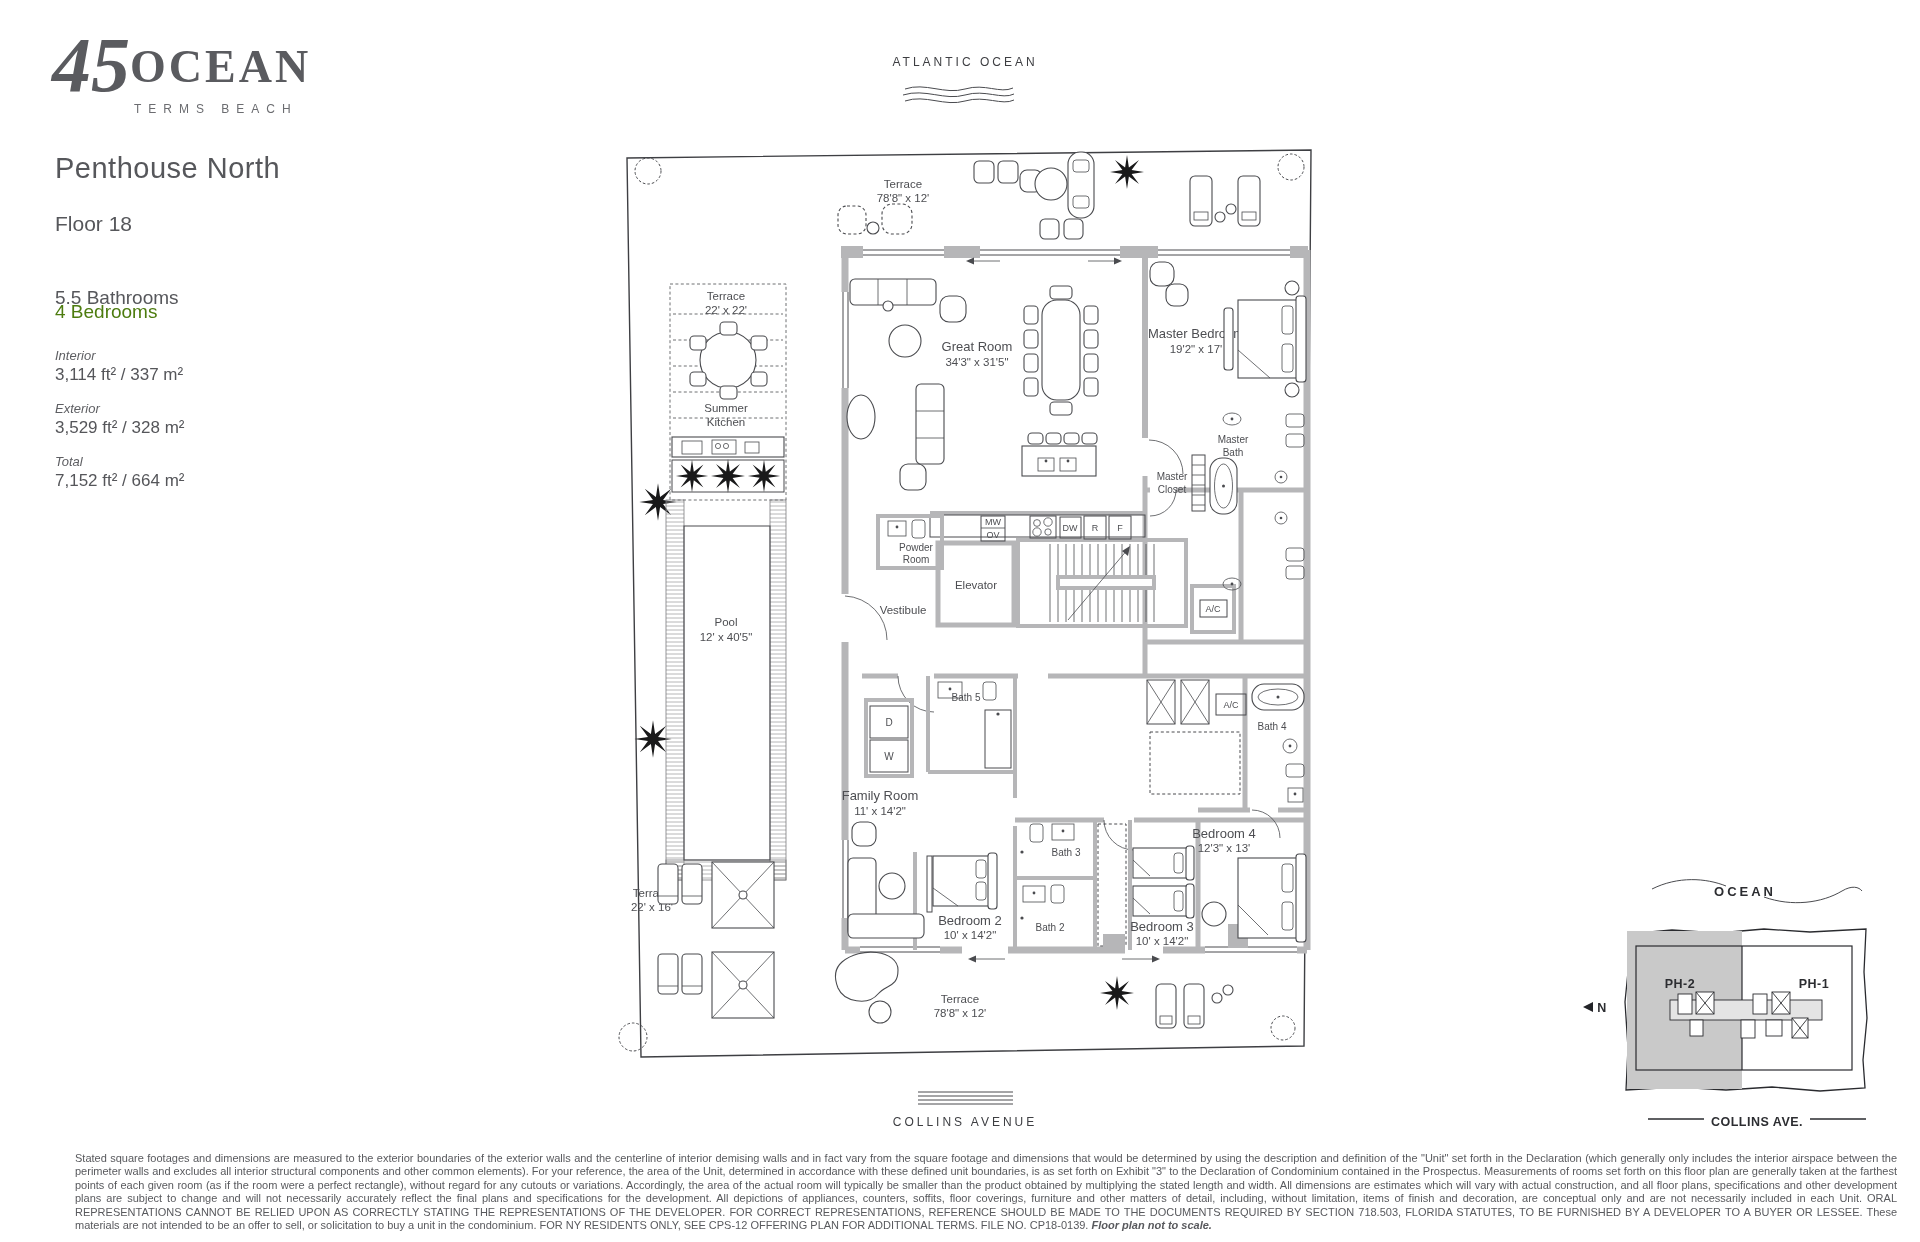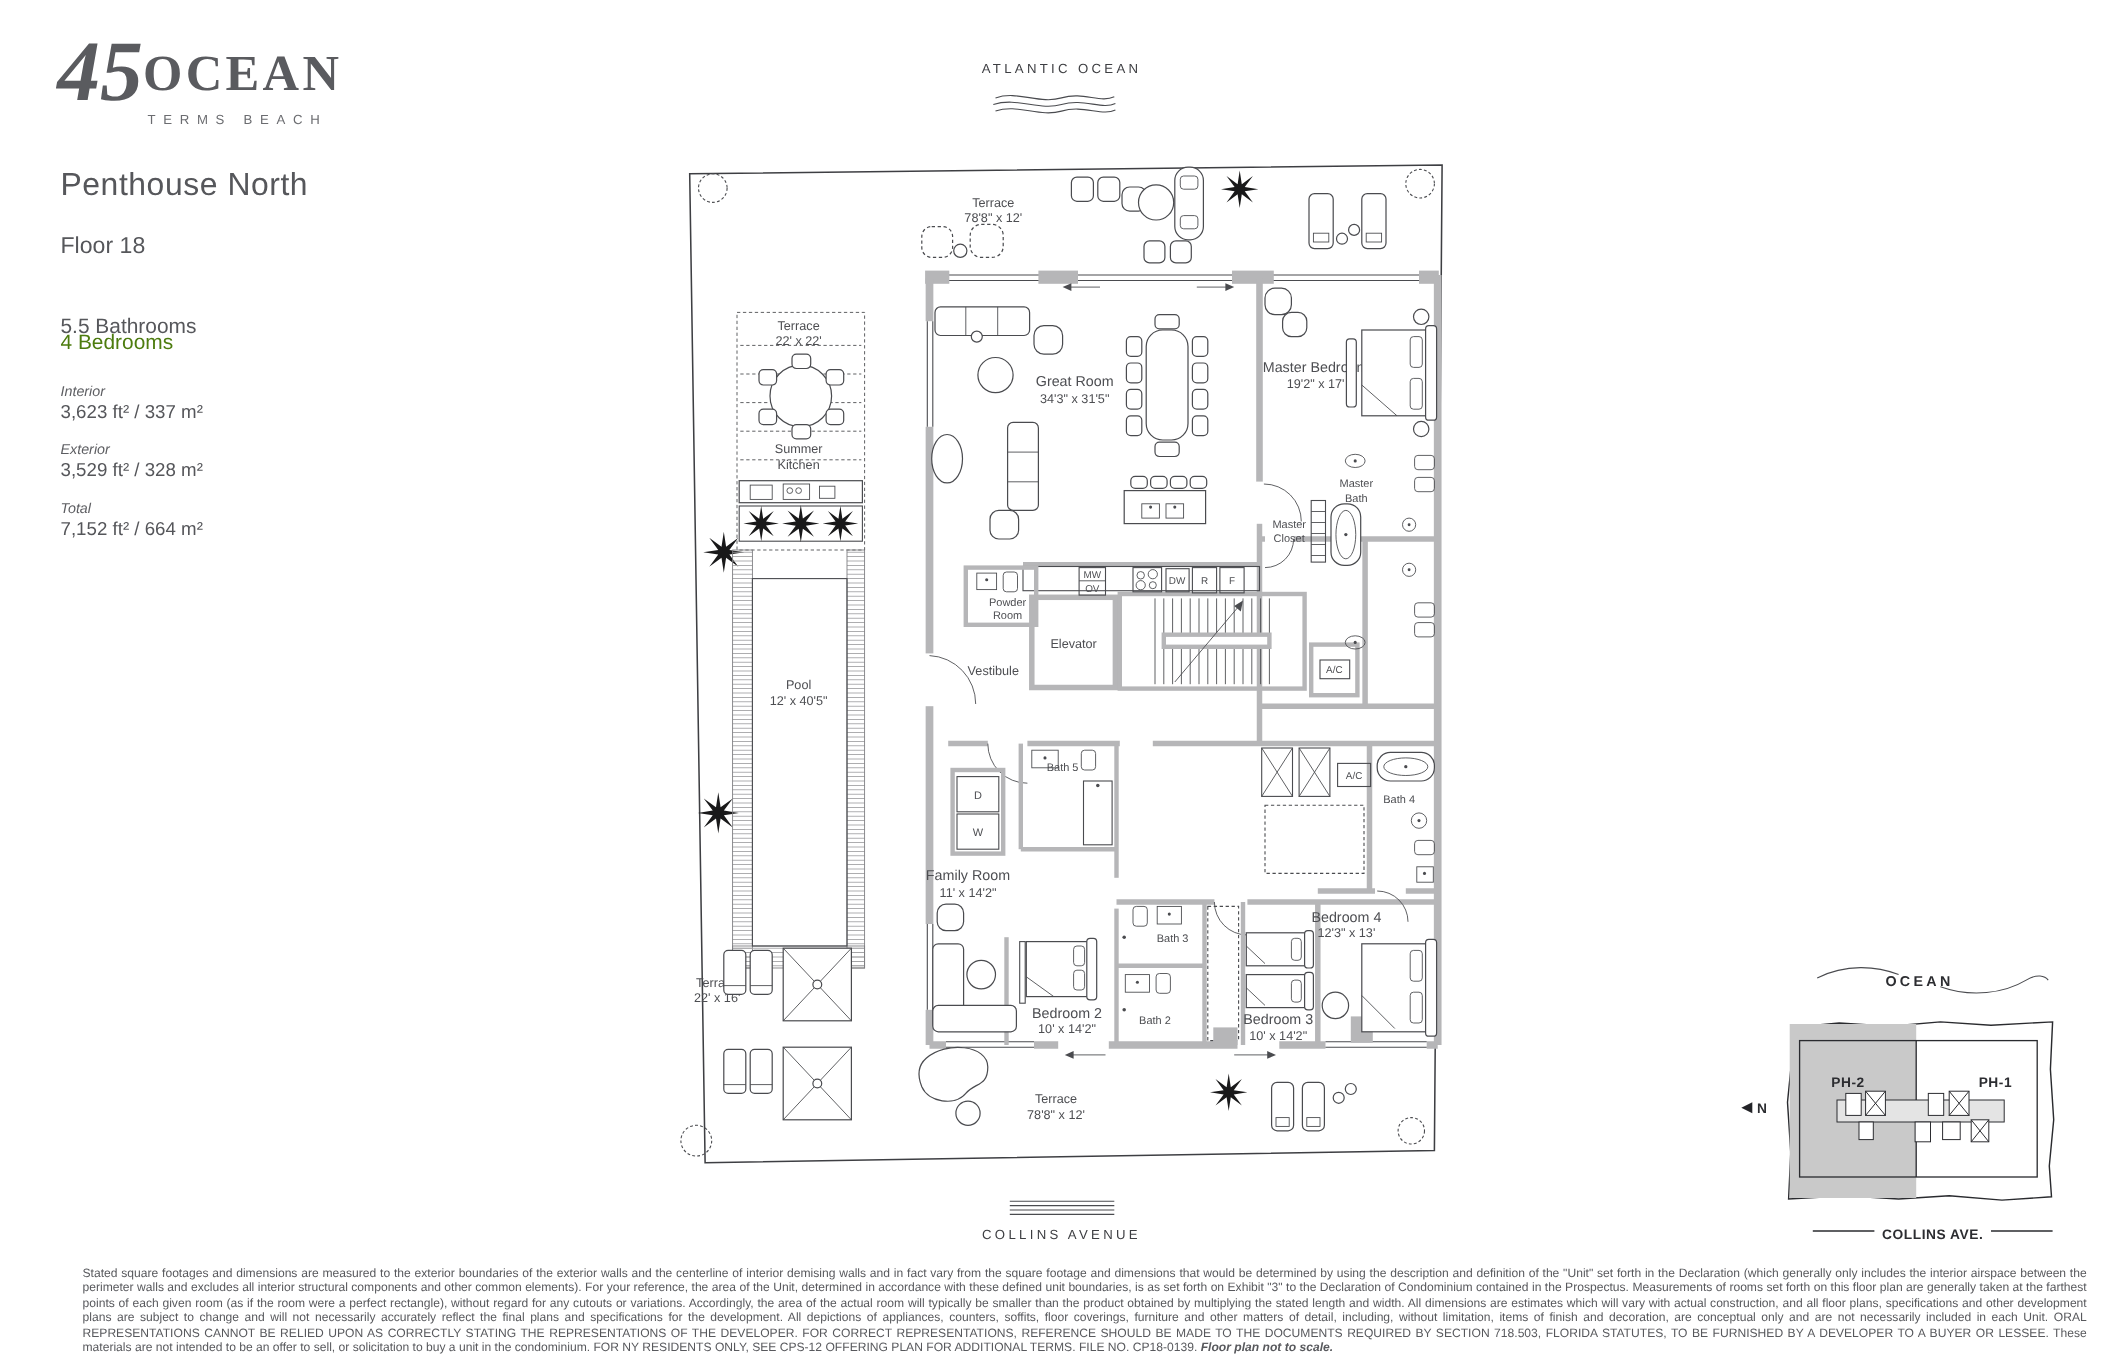--- a/index.html
+++ b/index.html
@@ -51,21 +51,21 @@
 <div class="abs" id="logo57">45</div>
 <div class="abs" id="logoOcean">OCEAN</div>
 <div class="abs" id="logoSub">TERMS BEACH</div>
 
 <div class="abs" id="unitTitle">Penthouse North</div>
 <div class="abs" id="unitFloor">Floor 18</div>
 <div class="abs" id="unitBeds">4 Bedrooms</div>
 <div class="abs" id="unitBaths">5.5 Bathrooms</div>
 <div class="abs" id="stat0">
   <div class="statLbl">Interior</div>
-  <div class="statVal">3,623 ft² / 337 m²</div>
+  <div class="statVal">3,114 ft² / 337 m²</div>
 </div>
 <div class="abs" id="stat1">
   <div class="statLbl">Exterior</div>
   <div class="statVal">3,529 ft² / 328 m²</div>
 </div>
 <div class="abs" id="stat2">
   <div class="statLbl">Total</div>
   <div class="statVal">7,152 ft² / 664 m²</div>
 </div>
 

